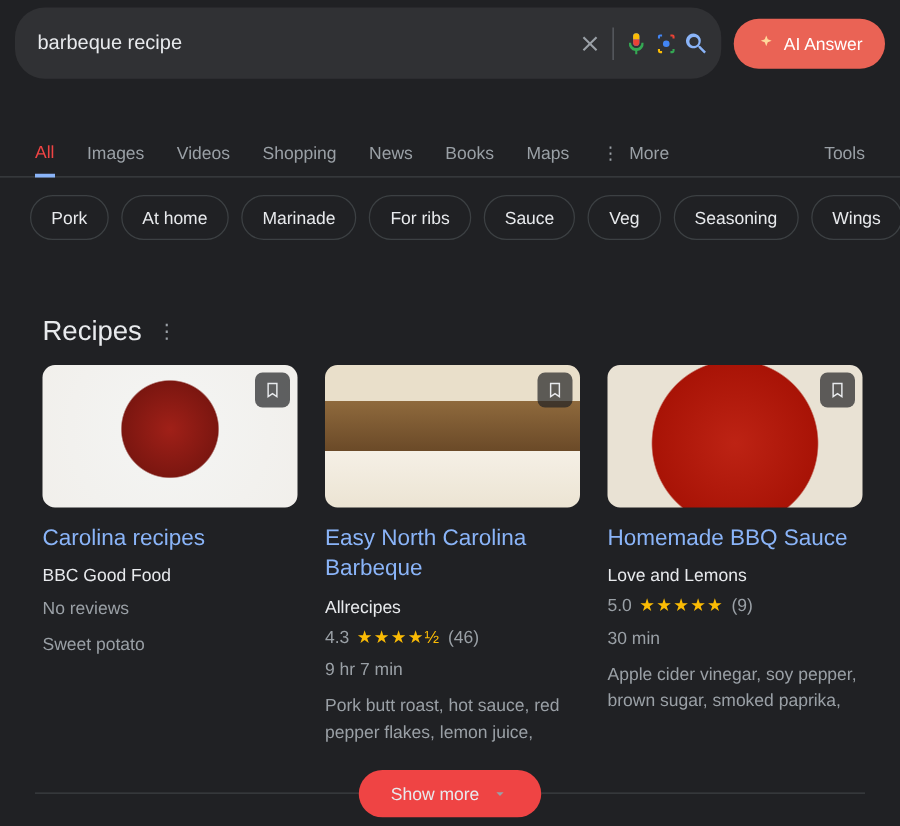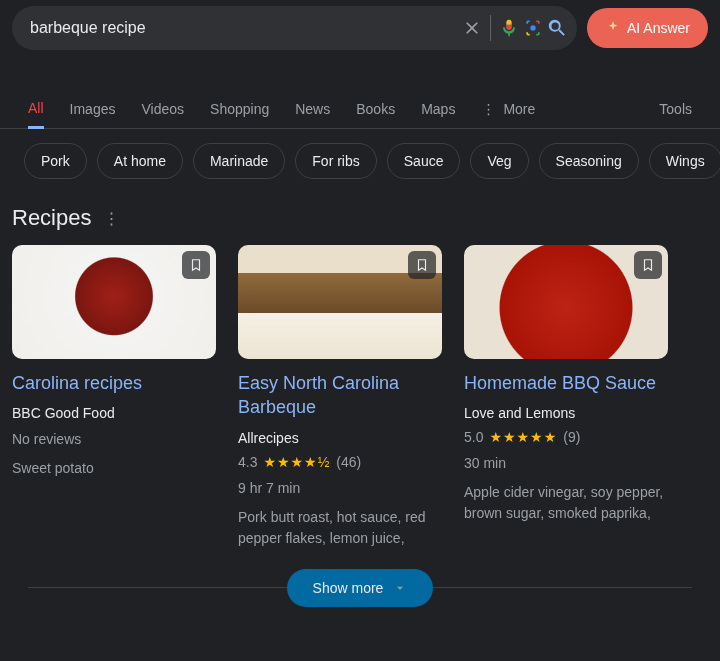--- a/index.html
+++ b/index.html
@@ -1,57 +1,57 @@
 <!DOCTYPE html>
 <html><head>
 <meta charset="utf-8">
 <style>
   *{box-sizing:border-box;margin:0;padding:0}
   body{background:#202124;color:#e8eaed;font-family:Arial,sans-serif;width:720px;overflow:hidden}
   
   .search-wrap{display:flex;align-items:center;padding:6px 12px 6px 12px;gap:10px}
-  .search-pill{flex:1;display:flex;align-items:center;background:#303134;border-radius:24px;height:44px;padding:0 8px 0 18px}
+  .search-pill{flex:1;display:flex;align-items:center;background:#303134;border-radius:24px;height:57px;padding:0 8px 0 18px}
   .search-input{flex:1;background:transparent;border:0;outline:0;color:#e8eaed;font-size:16px}
   .s-icon{width:24px;height:24px;display:flex;align-items:center;justify-content:center;cursor:pointer}
   .s-divider{width:1px;height:26px;background:#5f6368;margin:0 6px}
   .mic svg,.lens svg{width:20px;height:20px}
   .search-btn{color:#8ab4f8}
   .ai-btn{background:#ea6355;color:#fff;border:0;border-radius:22px;height:40px;padding:0 18px;font-size:14px;font-weight:400;display:flex;align-items:center;gap:6px;cursor:pointer}
   
   .tabs{display:flex;align-items:center;padding:0 28px;margin-top:34px;border-bottom:1px solid #3c4043;font-size:14px;color:#9aa0a6}
   .tab{padding:10px 0;margin-right:26px;cursor:pointer}
   .tab.active{color:#ef4444;border-bottom:3px solid #8ab4f8;margin-bottom:-1px}
   .more-wrap{display:flex;align-items:center;gap:8px;cursor:pointer}
   .tools{margin-left:auto;cursor:pointer}
   
   .chips{display:flex;gap:10px;padding:14px 24px 0;overflow:hidden}
   .chip{border:1px solid #3c4043;border-radius:20px;padding:9px 16px;font-size:14px;color:#e8eaed;cursor:pointer;white-space:nowrap}
   
-  .section{padding:0 12px;margin-top:26px}
+  .section{padding:0 34px;margin-top:60px}
   .sec-head{display:flex;align-items:center;gap:12px;margin-bottom:14px}
   .sec-title{font-size:22px;font-weight:400}
   .dots3{color:#9aa0a6;cursor:pointer}
   
   .cards{display:flex;gap:22px}
   .card{width:204px}
   .thumb{width:204px;height:114px;border-radius:10px;position:relative;background:#3c4043}
   .bookmark{position:absolute;top:6px;right:6px;width:28px;height:28px;background:rgba(32,33,36,.7);border-radius:6px;display:flex;align-items:center;justify-content:center;cursor:pointer}
   
   .t1{background:radial-gradient(circle at 50% 45%,#a02018 0,#7b1610 32%,#f3f3f1 33%,#f1efeb 100%)}
   .t2{background:linear-gradient(180deg,#e9dfca 0,#e9dfca 25%,#8f6a3d 25%,#6b4a28 60%,#f5f0e6 60%,#ece4d3 100%)}
   .t3{background:radial-gradient(circle at 50% 55%,#bd2314 0,#a81306 55%,#e9e2d4 56%,#e9e2d4 100%)}
   .card-title{color:#8ab4f8;font-size:18px;margin-top:12px;line-height:1.35;cursor:pointer}
   .source{color:#e8eaed;font-size:14px;margin-top:10px}
   .meta{color:#9aa0a6;font-size:14px;margin-top:8px;line-height:1.5}
   .rating{display:flex;align-items:flex-end;gap:6px;color:#9aa0a6;font-size:14px;margin-top:8px}
   .stars{color:#fabb05;letter-spacing:1px;font-size:14px}
   
   .divider-row{display:flex;align-items:center;margin-top:20px;padding:0 28px}
   .hr{flex:1;height:1px;background:#3c4043}
-  .showmore{background:#0369a1;border:0;color:#e8eaed;border-radius:20px;height:38px;padding:0 26px;font-size:14px;display:flex;align-items:center;gap:10px;cursor:pointer}
+  .showmore{background:#ef4444;border:0;color:#e8eaed;border-radius:20px;height:38px;padding:0 26px;font-size:14px;display:flex;align-items:center;gap:10px;cursor:pointer}
 </style>
 </head>
 <body>
 
 <div class="search-wrap">
   <div class="search-pill">
     <input class="search-input" value="barbeque recipe" style="">
     <div class="s-icon">
       <svg viewBox="0 0 24 24" width="20" height="20" fill="#9aa0a6">
           <path d="M19 6.41 17.59 5 12 10.59 6.41 5 5 6.41 10.59 12 5 17.59 6.41 19 12 13.41 17.59 19 19 17.59 13.41 12z"></path>

